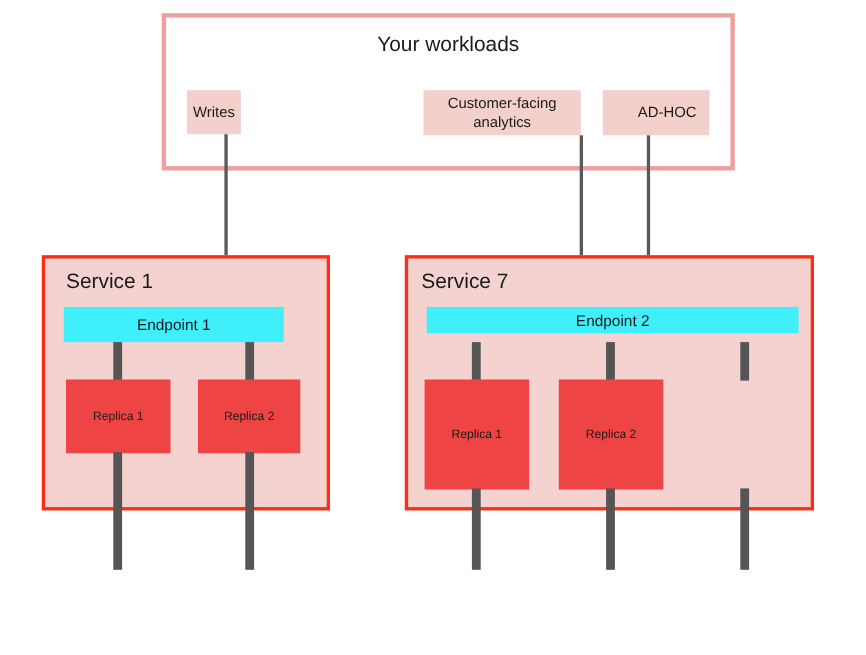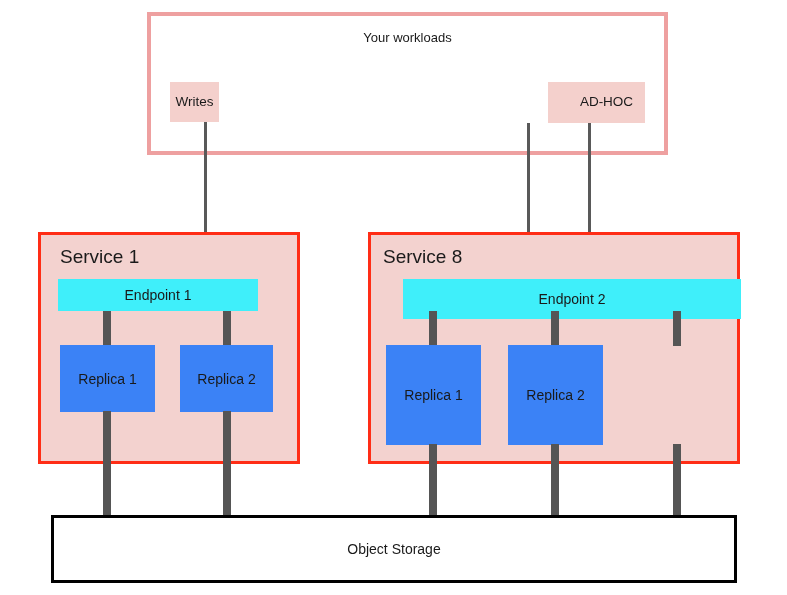--- a/index.html
+++ b/index.html
@@ -34,21 +34,21 @@
     height: 143px;
     border: 4px solid #EEA0A0;
     background: #ffffff;
   }
   #workloads-title {
     position: absolute;
     left: 147px;
     top: 30px;
     width: 521px;
     text-align: center;
-    font-size: 13px;
+    font-size: 19px;
     color: #1a1a1a;
     font-family: "Liberation Sans", sans-serif;
   }
 
   .workload-chip {
     background: #F4D0CC;
     font-size: 13.5px;
     line-height: 1.25;
     font-family: "Liberation Sans", sans-serif;
   }
@@ -75,26 +75,26 @@
   #service-1-title { left: 60px;  top: 246px; text-align: right; }
   #service-2-title { left: 383px; top: 246px; }
 
   
   .endpoint-box {
     background: #3FEFFA;
     font-size: 14px;
     font-family: "Liberation Sans", sans-serif;
   }
   #endpoint-1 { left: 58px;  top: 279px; width: 200px; height: 32px; }
-  #endpoint-2 { left: 403px; top: 279px; width: 338px; height: 40px; }
+  #endpoint-2 { left: 388px; top: 279px; width: 338px; height: 24px; }
 
   
   .replica-box {
-    background: #3b82f6;
-    font-size: 14px;
+    background: #ef4444;
+    font-size: 11px;
     font-family: "Liberation Sans", sans-serif;
   }
   #s1-replica-1 { left: 60px;  top: 345px; width: 95px; height: 67px; }
   #s1-replica-2 { left: 180px; top: 345px; width: 93px; height: 67px; }
   #s2-replica-1 { left: 386px; top: 345px; width: 95px; height: 100px; }
   #s2-replica-2 { left: 508px; top: 345px; width: 95px; height: 100px; }
   #s2-replica-3 { left: 630px; top: 345px; width: 95px; height: 100px; }
 
   
   #object-storage {
@@ -132,20 +132,21 @@
 </style>
 </head>
 <body>
 
 <div id="canvas">
 
   <div class="box" id="workloads-container"></div>
   <div id="workloads-title">Your workloads</div>
 
   <div class="box workload-chip" id="chip-writes">Writes</div>
+  <div class="box workload-chip" id="chip-customer">Customer-facing analytics</div>
   <div class="box workload-chip" id="chip-adhoc">AD-HOC</div>
 
   <div class="arrow-line" style="left:204px; top:122px; height:139px;"></div>
   <div class="arrow-head" style="left:196px; top:259px;"></div>
 
   <div class="arrow-line" style="left:527px; top:123px; height:138px;"></div>
   <div class="arrow-head" style="left:519px; top:259px;"></div>
 
   <div class="arrow-line" style="left:588px; top:123px; height:138px;"></div>
   <div class="arrow-head" style="left:580px; top:259px;"></div>
@@ -157,29 +158,28 @@
   <div class="connector" style="left:103px; top:311px; height:35px;"></div>
   <div class="connector" style="left:223px; top:311px; height:35px;"></div>
 
   <div class="box replica-box" id="s1-replica-1">Replica 1</div>
   <div class="box replica-box" id="s1-replica-2">Replica 2</div>
 
   <div class="connector" style="left:103px; top:411px; height:107px;"></div>
   <div class="connector" style="left:223px; top:411px; height:107px;"></div>
 
   <div class="box service-box" id="service-2"></div>
-  <div class="service-title" id="service-2-title">Service 8</div>
+  <div class="service-title" id="service-2-title">Service 7</div>
   <div class="box endpoint-box" id="endpoint-2">Endpoint 2</div>
 
   <div class="connector" style="left:429px; top:311px; height:35px;"></div>
   <div class="connector" style="left:551px; top:311px; height:35px;"></div>
   <div class="connector" style="left:673px; top:311px; height:35px;"></div>
 
   <div class="box replica-box" id="s2-replica-1">Replica 1</div>
   <div class="box replica-box" id="s2-replica-2">Replica 2</div>
 
   <div class="connector" style="left:429px; top:444px; height:74px;"></div>
   <div class="connector" style="left:551px; top:444px; height:74px;"></div>
   <div class="connector" style="left:673px; top:444px; height:74px;"></div>
 
-  <div class="box" id="object-storage">Object Storage</div>
 
 </div>
 
 </body></html>

